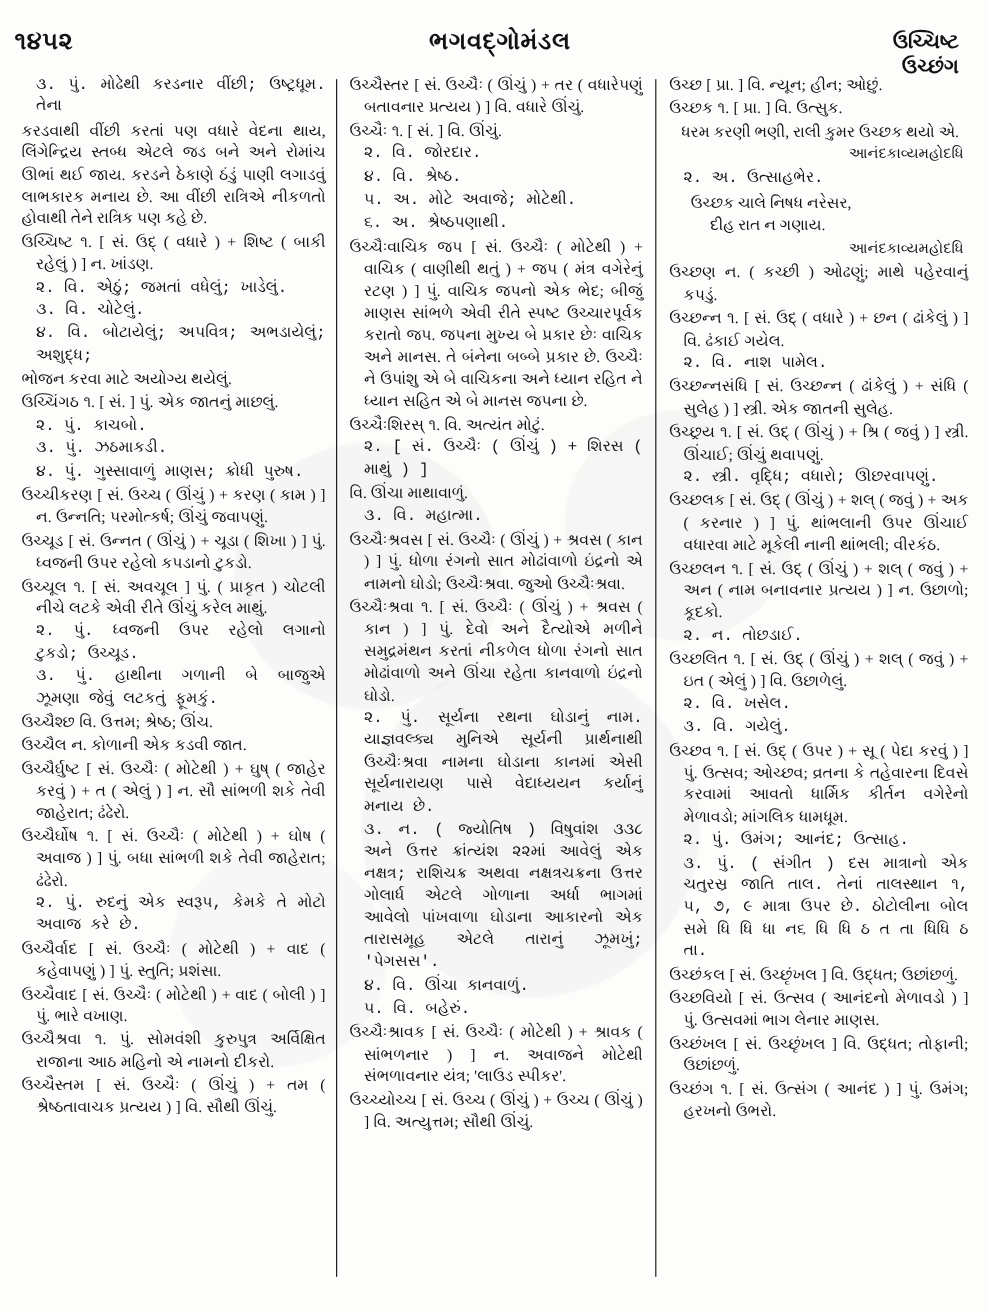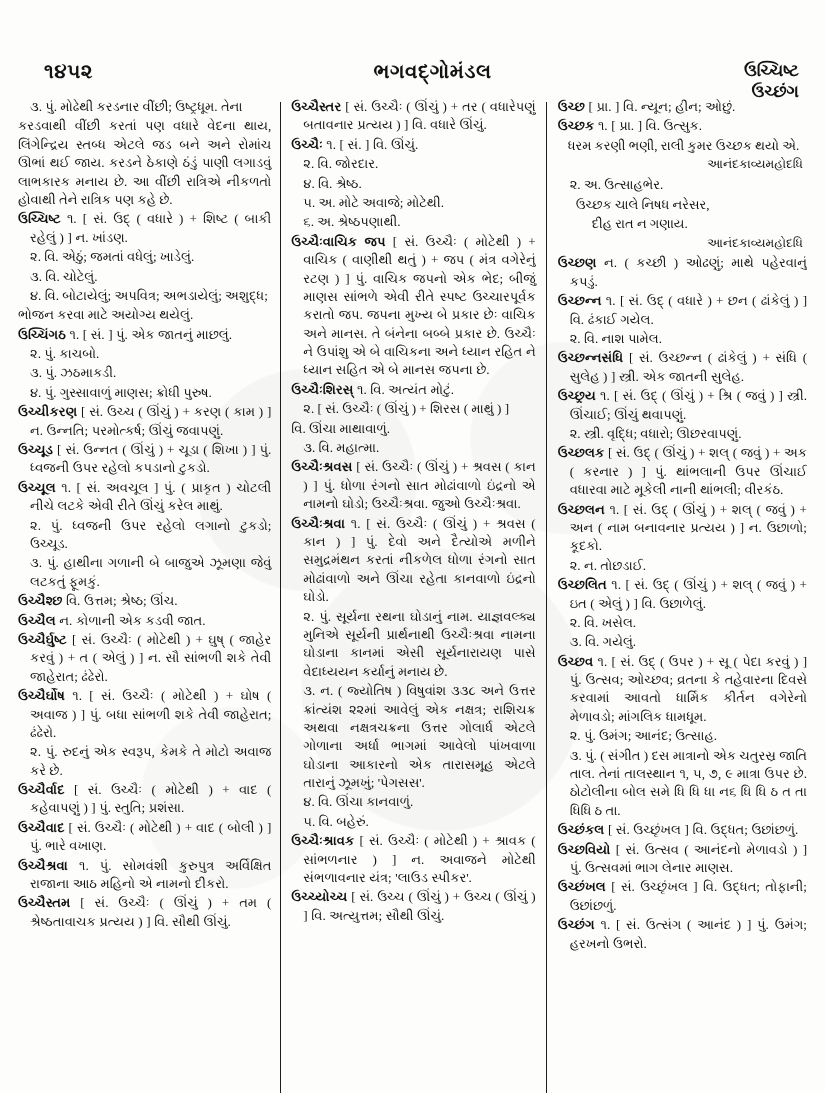--- a/index.html
+++ b/index.html
@@ -35,24 +35,23 @@
     z-index: 0;
   }
 
   
   #runhead {
     position: relative;
     z-index: 2;
     display: flex;
     align-items: flex-start;
     justify-content: space-between;
-    padding: 24px 26px 0 44px;
+    padding: 24px 26px 0 12px;
     height: 56px;
     box-sizing: border-box;
-    margin-top: 36px;
   }
   .rh-left {
     font-weight: bold;
     font-size: 20px;
     color: #121212;
     letter-spacing: 0.5px;
   }
   .rh-center {
     font-weight: bold;
     font-size: 20px;
@@ -109,31 +108,32 @@
     text-indent: -12px;
   }
   .sense {
     margin: 0 0 1px 0;
     padding-left: 12px;
     text-indent: 0;
     font-size: 13.1px;
     line-height: 1.405;
     color: #111;
     text-align: justify;
+    font-family: Liberation Mono, monospace;
   }
   .cont {
     margin: 0 0 1px 0;
     font-size: 13.1px;
     line-height: 1.405;
     color: #111;
     text-align: justify;
     padding-left: 0;
   }
   .hw {
-    font-weight: bold;
+    font-weight: normal;
     letter-spacing: 0.1px;
   }
   .quote {
     margin: 0 0 1px 0;
     font-size: 13px;
     line-height: 1.42;
     color: #111;
     text-align: left;
     padding-left: 10px;
   }

